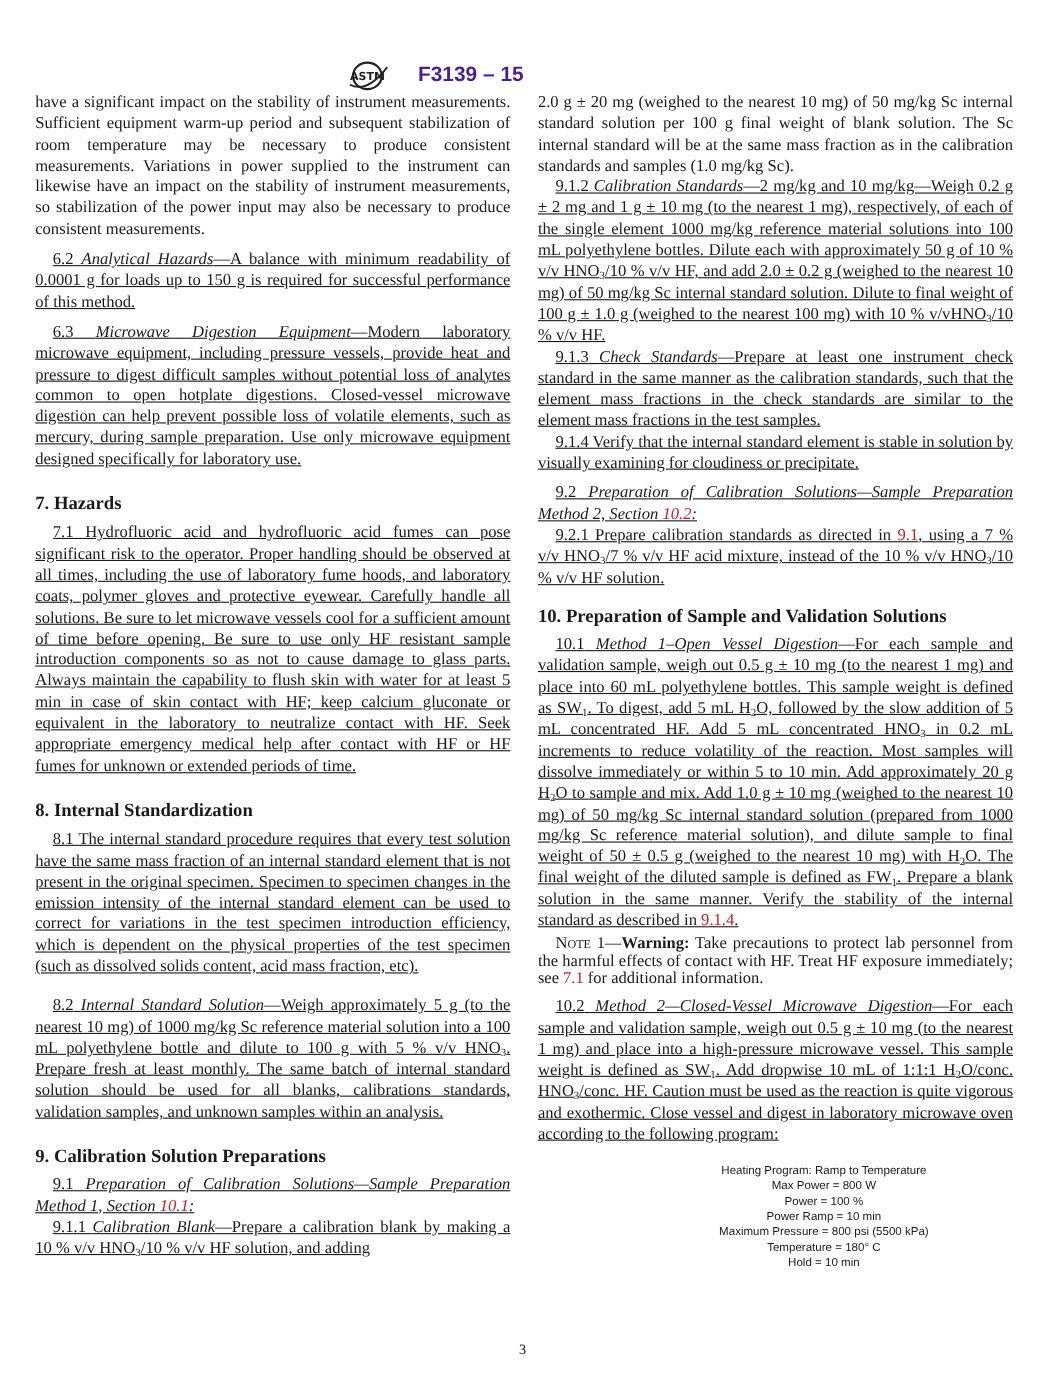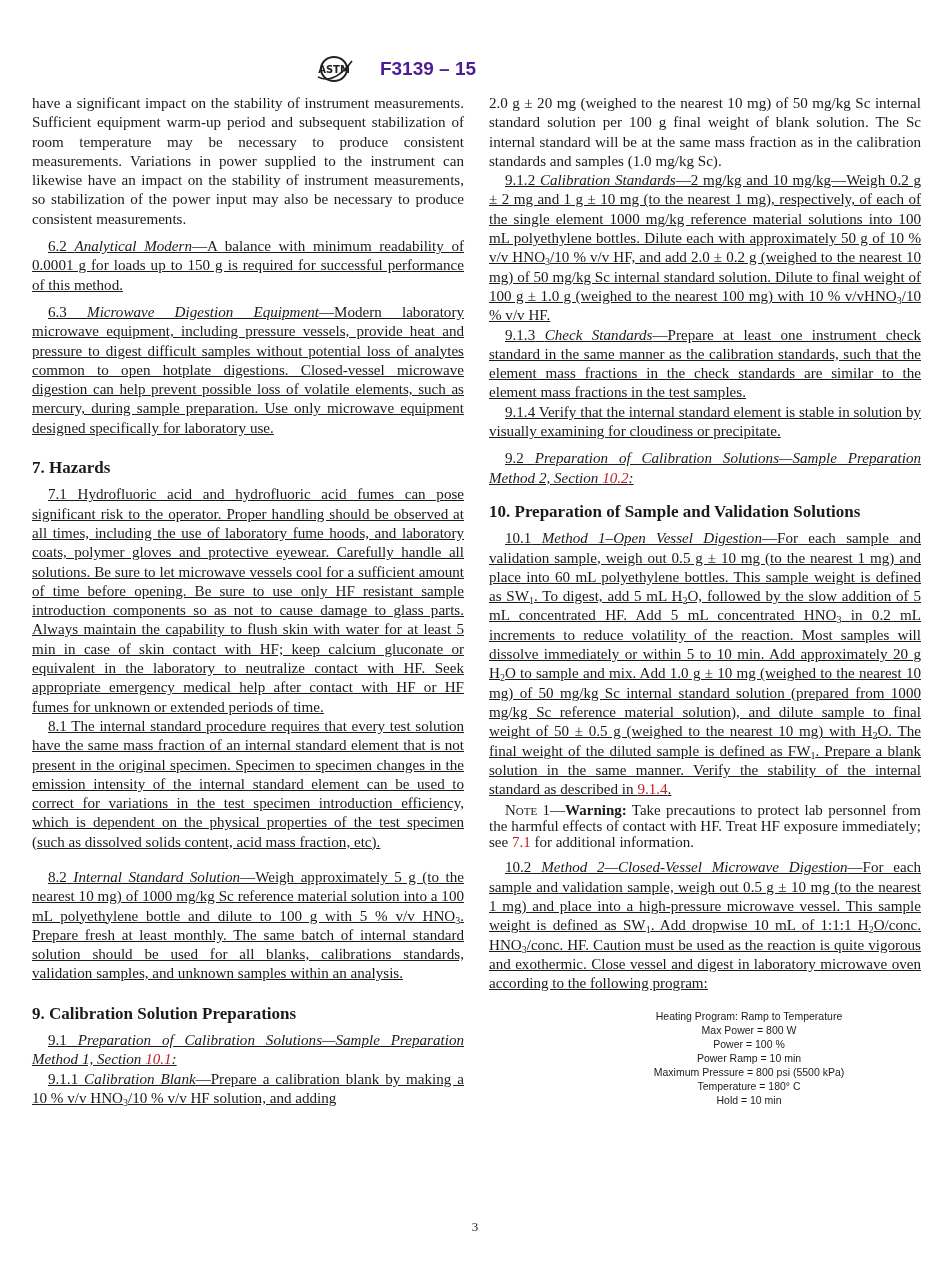--- a/index.html
+++ b/index.html
@@ -2,21 +2,21 @@
 <html><head>
 <meta charset="utf-8">
 <style>
   html, body { margin: 0; padding: 0; background: #ffffff; }
   body { width: 950px; height: 1272px; position: relative; overflow: hidden;
          font-family: "Liberation Serif", "DejaVu Serif", serif; color: #1a1a1a; }
   .header { position: absolute; top: 55px; left: 0; width: 790px; text-align: center; }
   .header .logo { display: inline-block; vertical-align: middle; width: 40px; height: 28px; }
   .header .designation { display: inline-block; vertical-align: middle; font-family: "Liberation Sans", "DejaVu Sans", sans-serif;
          font-weight: bold; font-size: 19px; margin-left: 22px; color: #4c1d95; }
-  .col { position: absolute; top: 94px; width: 432px; font-size: 15.1px; line-height: 19.3px; text-align: justify; }
+  .col { position: absolute; top: 84px; width: 432px; font-size: 15.1px; line-height: 19.3px; text-align: justify; }
   .col.left { left: 32px; }
   .col.right { left: 489px; }
   p { margin: 0; }
   .para { text-indent: 16px; text-decoration: underline; }
   .gap { margin-top: 8px; }
   .sec { font-weight: bold; font-size: 17px; margin-top: 20px; margin-bottom: 8px; text-indent: 0; }
   .sec.first { margin-top: 14px; }
   em, i { font-style: italic; }
   .ref { color: #c0202a; }
   sub { font-size: 10px; line-height: 0; vertical-align: -3px; }
@@ -34,47 +34,49 @@
     <ellipse cx="20" cy="14" rx="13" ry="12" fill="none" stroke="#222" stroke-width="2"></ellipse>
     <path d="M4 22 Q20 30 38 6" fill="none" stroke="#222" stroke-width="1.6"></path>
     <text x="20" y="18" font-family="DejaVu Sans, sans-serif" font-size="10" font-weight="bold" text-anchor="middle" fill="#222">ASTM</text>
   </svg>
   <span class="designation">F3139 – 15</span>
 </div>
 
 <div class="col left">
   <p>have a significant impact on the stability of instrument measurements. Sufficient equipment warm-up period and subsequent stabilization of room temperature may be necessary to produce consistent measurements. Variations in power supplied to the instrument can likewise have an impact on the stability of instrument measurements, so stabilization of the power input may also be necessary to produce consistent measurements.</p>
 
-  <p class="para gap"><span>6.2</span> <em>Analytical Modern</em><span>—A balance with minimum readability of 0.0001 g for loads up to 150 g is required for successful performance of this method.</span></p>
+  <p class="para gap"><span>6.2</span> <em>Analytical Hazards</em><span>—A balance with minimum readability of 0.0001 g for loads up to 150 g is required for successful performance of this method.</span></p>
 
   <p class="para gap"><span>6.3</span> <em>Microwave Digestion Equipment</em><span>—Modern laboratory microwave equipment, including pressure vessels, provide heat and pressure to digest difficult samples without potential loss of analytes common to open hotplate digestions. Closed-vessel microwave digestion can help prevent possible loss of volatile elements, such as mercury, during sample preparation. Use only microwave equipment designed specifically for laboratory use.</span></p>
 
   <p class="sec">7.  Hazards</p>
   <p class="para">7.1  Hydrofluoric acid and hydrofluoric acid fumes can pose significant risk to the operator. Proper handling should be observed at all times, including the use of laboratory fume hoods, and laboratory coats, polymer gloves and protective eyewear. Carefully handle all solutions. Be sure to let microwave vessels cool for a sufficient amount of time before opening. Be sure to use only HF resistant sample introduction components so as not to cause damage to glass parts. Always maintain the capability to flush skin with water for at least 5 min in case of skin contact with HF; keep calcium gluconate or equivalent in the laboratory to neutralize contact with HF. Seek appropriate emergency medical help after contact with HF or HF fumes for unknown or extended periods of time.</p>
 
+  <p class="sec">8.  Internal Standardization</p>
   <p class="para">8.1  The internal standard procedure requires that every test solution have the same mass fraction of an internal standard element that is not present in the original specimen. Specimen to specimen changes in the emission intensity of the internal standard element can be used to correct for variations in the test specimen introduction efficiency, which is dependent on the physical properties of the test specimen (such as dissolved solids content, acid mass fraction, etc).</p>
 
   <p class="para" style="margin-top:16px"><span>8.2</span> <em>Internal Standard Solution</em><span>—Weigh approximately 5 g (to the nearest 10 mg) of 1000 mg/kg Sc reference material solution into a 100 mL polyethylene bottle and dilute to 100 g with 5 % v/v HNO</span><sub>3</sub><span>. Prepare fresh at least monthly. The same batch of internal standard solution should be used for all blanks, calibrations standards, validation samples, and unknown samples within an analysis.</span></p>
 
   <p class="sec">9.  Calibration Solution Preparations</p>
   <p class="para"><span>9.1</span> <em>Preparation of Calibration Solutions—Sample Preparation Method 1, Section </em><em class="ref">10.1</em><em>:</em></p>
   <p class="para"><span>9.1.1</span> <em>Calibration Blank</em><span>—Prepare a calibration blank by making a 10 % v/v HNO</span><sub>3</sub><span>/10 % v/v HF solution, and adding</span></p>
 </div>
 
 <div class="col right">
   <p>2.0 g ± 20 mg (weighed to the nearest 10 mg) of 50 mg/kg Sc internal standard solution per 100 g final weight of blank solution. The Sc internal standard will be at the same mass fraction as in the calibration standards and samples (1.0 mg/kg Sc).</p>
 
   <p class="para"><span>9.1.2</span> <em>Calibration Standards</em><span>—2 mg/kg and 10 mg/kg—Weigh 0.2 g ± 2 mg and 1 g ± 10 mg (to the nearest 1 mg), respectively, of each of the single element 1000 mg/kg reference material solutions into 100 mL polyethylene bottles. Dilute each with approximately 50 g of 10 % v/v HNO</span><sub>3</sub><span>/10 % v/v HF, and add 2.0 ± 0.2 g (weighed to the nearest 10 mg) of 50 mg/kg Sc internal standard solution. Dilute to final weight of 100 g ± 1.0 g (weighed to the nearest 100 mg) with 10 % v/vHNO</span><sub>3</sub><span>/10 % v/v HF.</span></p>
 
   <p class="para"><span>9.1.3</span> <em>Check Standards</em><span>—Prepare at least one instrument check standard in the same manner as the calibration standards, such that the element mass fractions in the check standards are similar to the element mass fractions in the test samples.</span></p>
 
   <p class="para">9.1.4 Verify that the internal standard element is stable in solution by visually examining for cloudiness or precipitate.</p>
 
   <p class="para gap"><span>9.2</span> <em>Preparation of Calibration Solutions—Sample Preparation Method 2, Section </em><em class="ref">10.2</em><em>:</em></p>
 
+  <p class="para"><span>9.2.1  Prepare calibration standards as directed in </span><span class="ref">9.1</span><span>, using a 7 % v/v HNO</span><sub>3</sub><span>/7 % v/v HF acid mixture, instead of the 10 % v/v HNO</span><sub>3</sub><span>/10 % v/v HF solution.</span></p>
 
   <p class="sec first">10.  Preparation of Sample and Validation Solutions</p>
 
   <p class="para"><span>10.1</span> <em>Method 1–Open Vessel Digestion</em><span>—For each sample and validation sample, weigh out 0.5 g ± 10 mg (to the nearest 1 mg) and place into 60 mL polyethylene bottles. This sample weight is defined as SW</span><sub>1</sub><span>. To digest, add 5 mL H</span><sub>2</sub><span>O, followed by the slow addition of 5 mL concentrated HF. Add 5 mL concentrated HNO</span><sub>3</sub><span> in 0.2 mL increments to reduce volatility of the reaction. Most samples will dissolve immediately or within 5 to 10 min. Add approximately 20 g H</span><sub>2</sub><span>O to sample and mix. Add 1.0 g ± 10 mg (weighed to the nearest 10 mg) of 50 mg/kg Sc internal standard solution (prepared from 1000 mg/kg Sc reference material solution), and dilute sample to final weight of 50 ± 0.5 g (weighed to the nearest 10 mg) with H</span><sub>2</sub><span>O. The final weight of the diluted sample is defined as FW</span><sub>1</sub><span>. Prepare a blank solution in the same manner. Verify the stability of the internal standard as described in </span><span class="ref">9.1.4</span><span>.</span></p>
 
   <p class="note"><span class="smallcaps">Note 1</span><span>—</span><b>Warning:</b><span> Take precautions to protect lab personnel from the harmful effects of contact with HF. Treat HF exposure immediately; see </span><span class="ref">7.1</span><span> for additional information.</span></p>
 
   <p class="para gap"><span>10.2</span> <em>Method 2—Closed-Vessel Microwave Digestion</em><span>—For each sample and validation sample, weigh out 0.5 g ± 10 mg (to the nearest 1 mg) and place into a high-pressure microwave vessel. This sample weight is defined as SW</span><sub>1</sub><span>. Add dropwise 10 mL of 1:1:1 H</span><sub>2</sub><span>O/conc. HNO</span><sub>3</sub><span>/conc. HF. Caution must be used as the reaction is quite vigorous and exothermic. Close vessel and digest in laboratory microwave oven according to the following program:</span></p>
 
   <div class="program">

